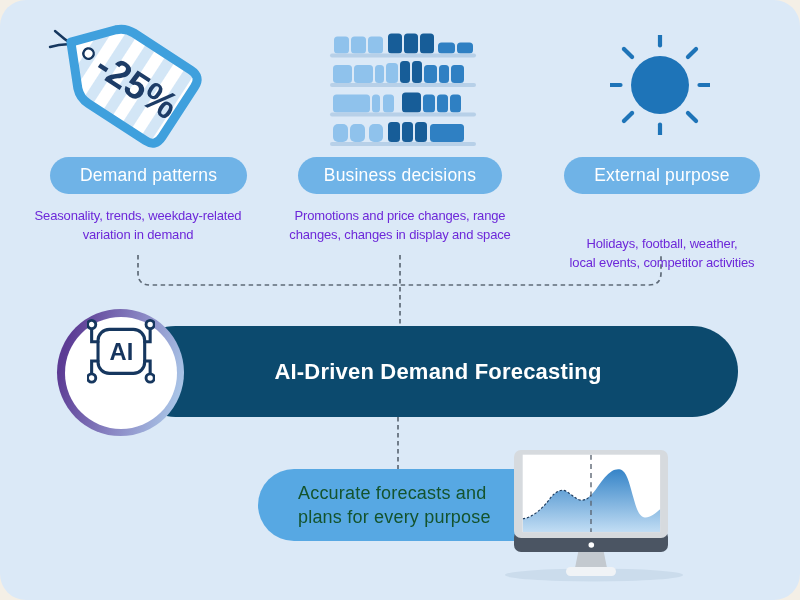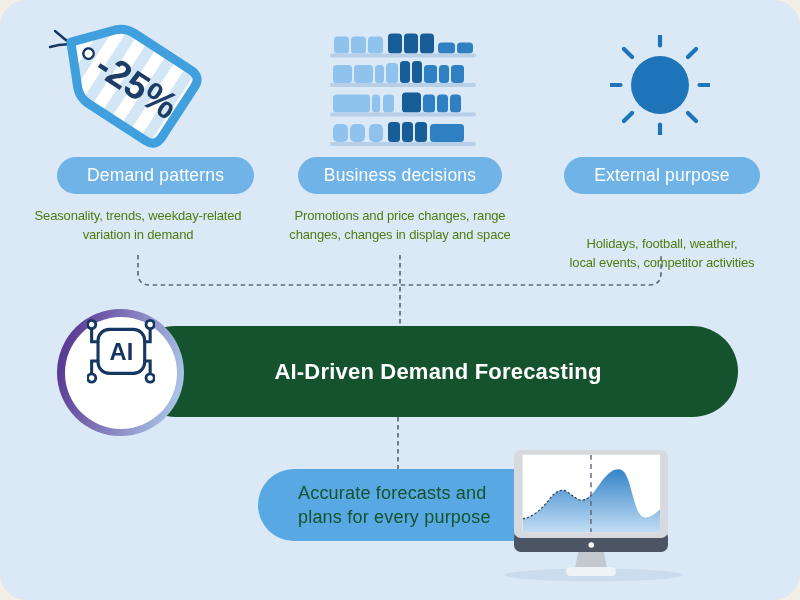--- a/index.html
+++ b/index.html
@@ -14,35 +14,35 @@
   }
   .abs{position:absolute;}
   svg{display:block;}
   
   .pill{
     position:absolute;top:157px;height:37px;border-radius:19px;
     background:#6fb3e7;color:#ffffff;
     display:flex;align-items:center;justify-content:center;
     font-size:17.5px;letter-spacing:.2px;
   }
-  .pill-1{left:57px;width:197px;}
+  .pill-1{left:50px;width:197px;}
   .pill-2{left:298px;width:204px;}
   .pill-3{left:564px;width:196px;}
   
   .desc{
     position:absolute;top:207px;width:276px;
-    color:#4d7c0f;font-size:13px;letter-spacing:-0.15px;line-height:18.5px;text-align:center;
+    color:#6d28d9;font-size:13px;letter-spacing:-0.15px;line-height:18.5px;text-align:center;
   }
   .desc-1{left:0px;}
   .desc-2{left:262px;}
   .desc-3{left:524px;margin-top:28px;}
   
   .main-pill{
     position:absolute;left:130px;top:326px;width:608px;height:91px;
-    border-radius:45.5px;background:#14532d;
+    border-radius:45.5px;background:#0c4a6e;
     display:flex;align-items:center;justify-content:center;
   }
   .main-pill .title{
     color:#ffffff;font-size:22px;font-weight:bold;letter-spacing:.2px;
     padding-left:8px;
   }
   
   .ai-badge{
     position:absolute;left:57px;top:309px;width:127px;height:127px;
     border-radius:50%;

